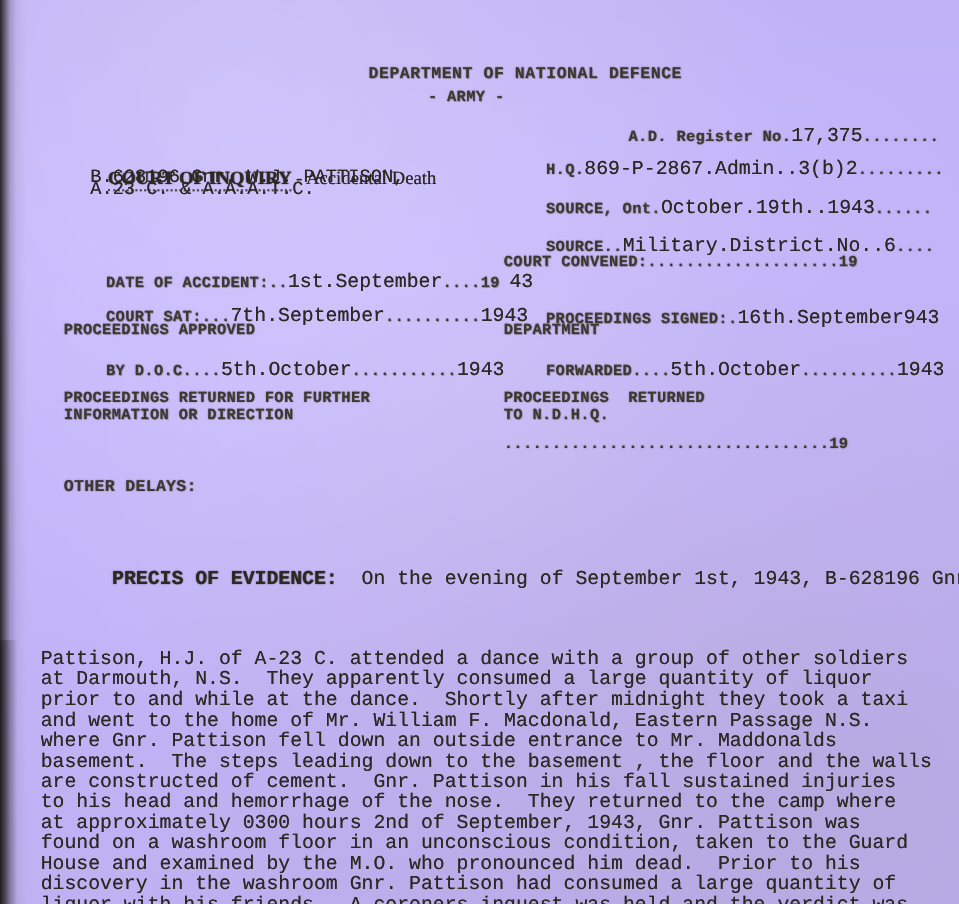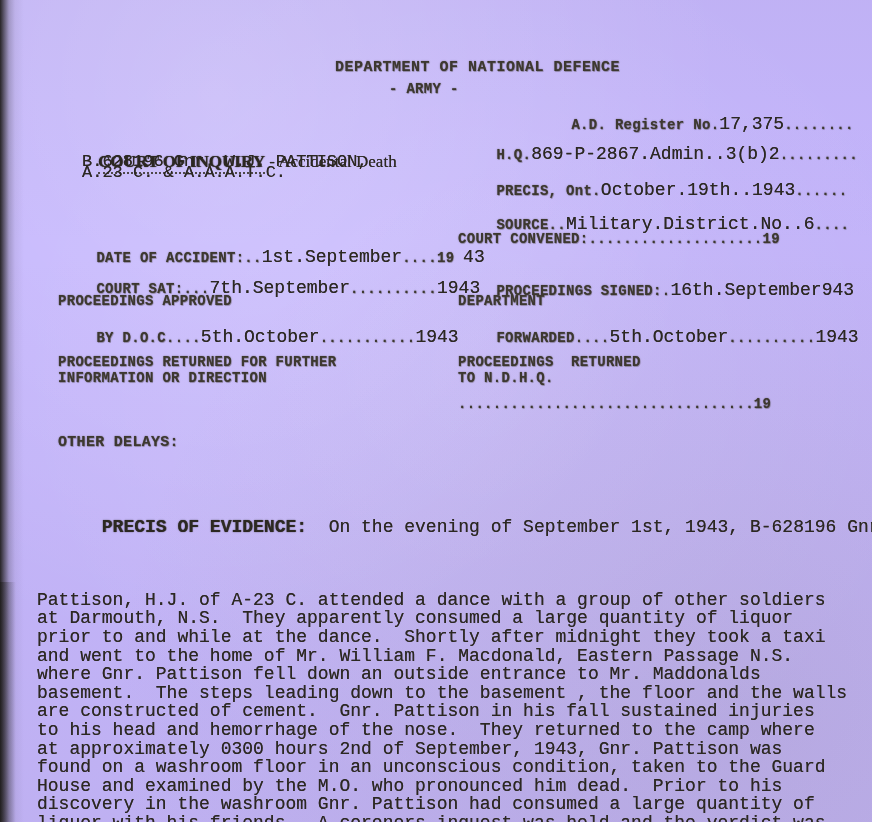--- a/index.html
+++ b/index.html
@@ -67,21 +67,21 @@
   <div class="abs case-line" style="left:82px; top:129px;font-family:Liberation Serif, serif;">
     <span class="tt tt-sm label-strong u-dash">COURT OF INQUIRY</span><span class="tt tt-sm"> - Accidental Death</span>
   </div>
   <div class="abs tt tt-sm case-line" style="left:82px; top:151px;">B.628196 Gnr. W.J. PATTISON,</div>
   <div class="abs tt tt-sm case-line" style="left:82px; top:162px;">A.23 C. &amp; A.A.A.T.C.</div>
 
   <div class="abs" style="left:458px; top:126px;">
     <span class="pp">H.Q.</span><span class="tt">869-P-2867.Admin..3(b)2</span><span class="pp">.........</span>
   </div>
   <div class="abs" style="left:458px; top:162px;">
-    <span class="pp">PRECIS, Ont.</span><span class="tt">October.19th..1943</span><span class="pp">......</span>
+    <span class="pp">SOURCE, Ont.</span><span class="tt">October.19th..1943</span><span class="pp">......</span>
   </div>
   <div class="abs" style="left:458px; top:196px;">
     <span class="pp">SOURCE..</span><span class="tt">Military.District.No..6</span><span class="pp">....</span>
   </div>
 
   <div class="abs" style="left:58px; top:229px;">
     <span class="pp">DATE OF ACCIDENT:..</span><span class="tt">1st.September</span><span class="pp">....</span><span class="pp">19 </span><span class="tt">43</span>
   </div>
   <div class="abs pp" style="left:458px; top:231px;">COURT CONVENED:....................19</div>
 

